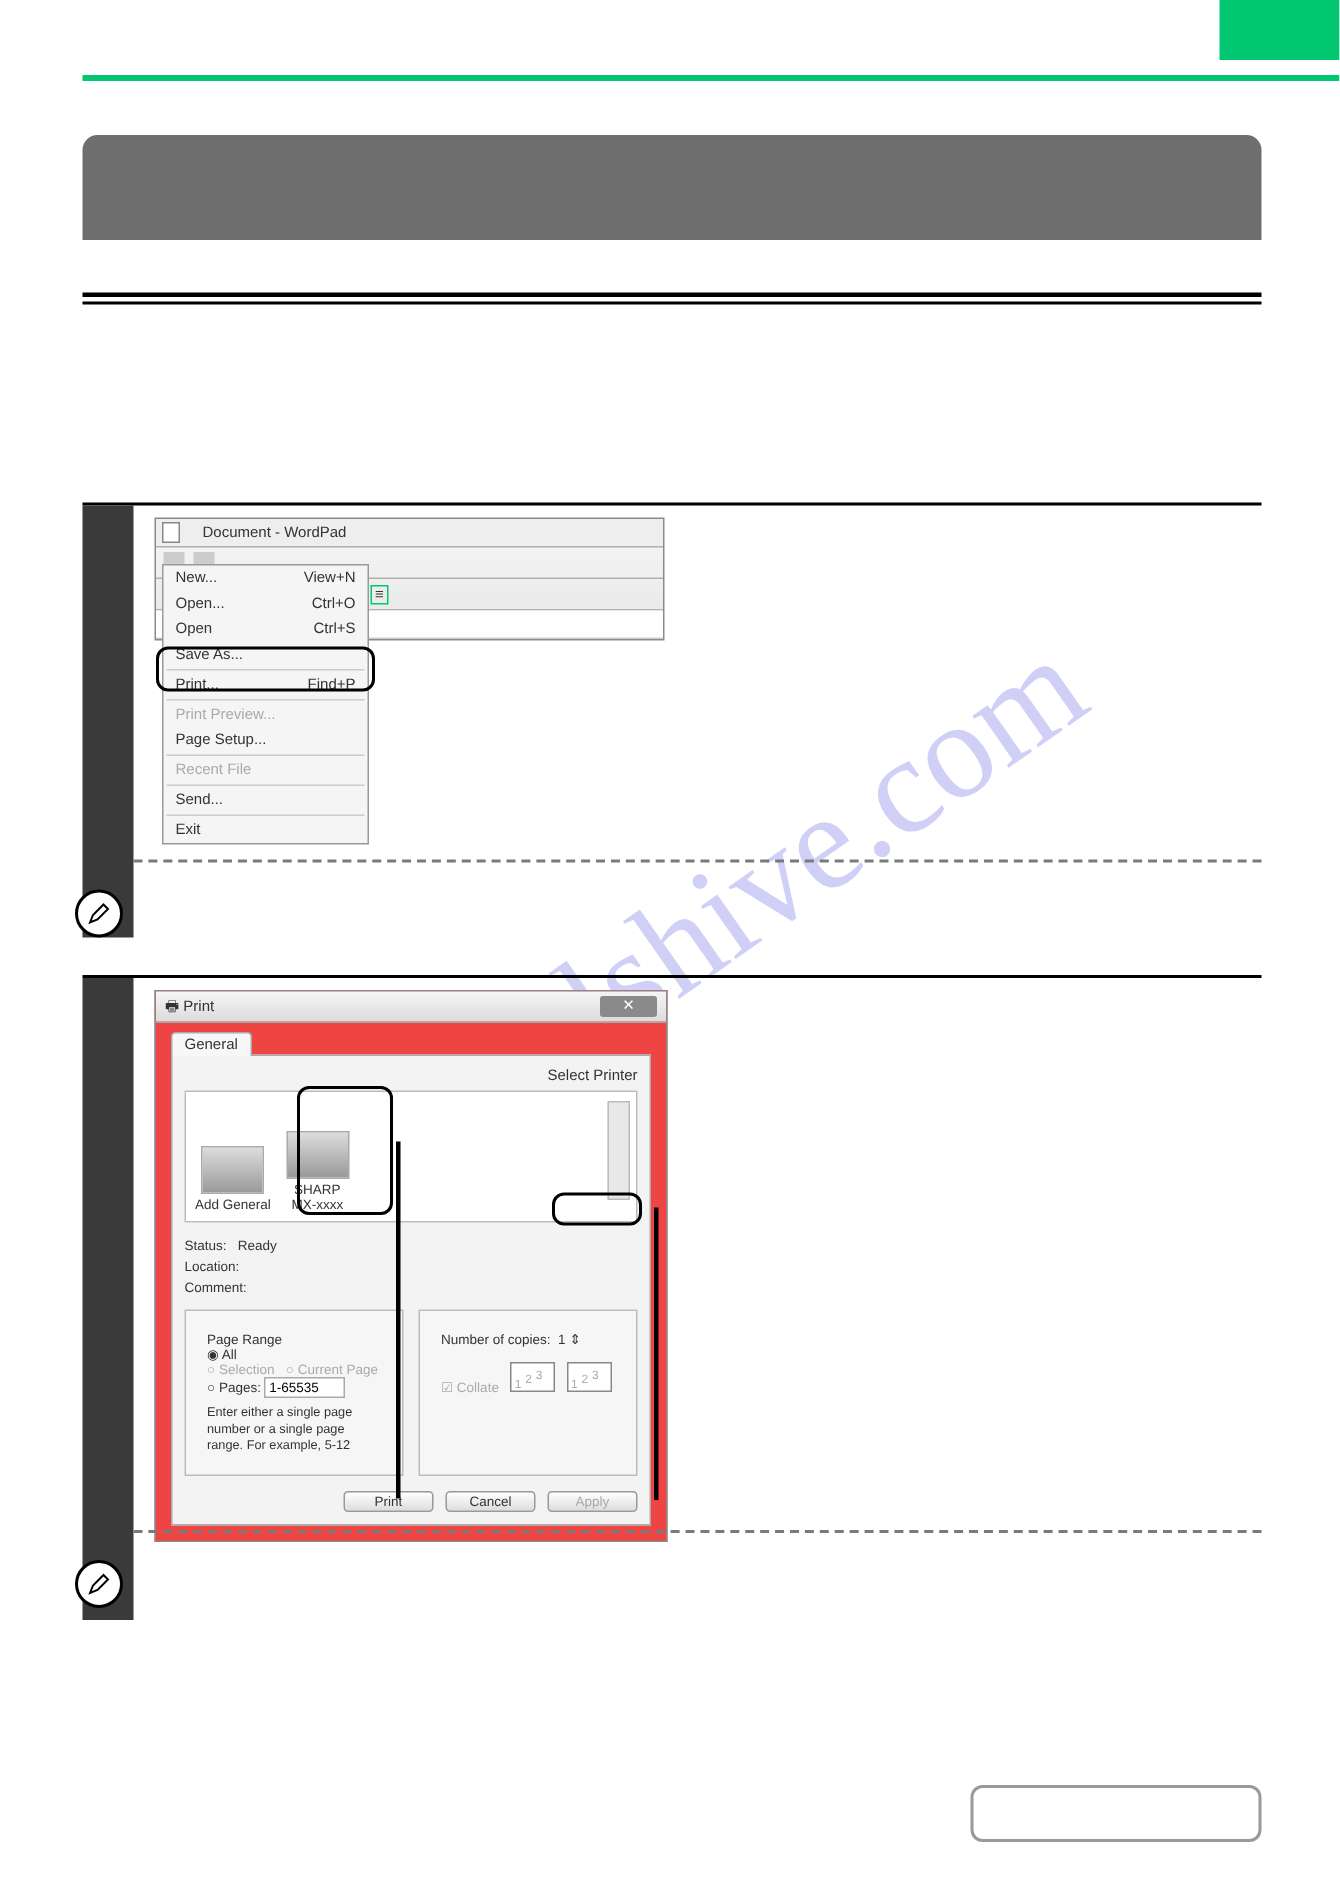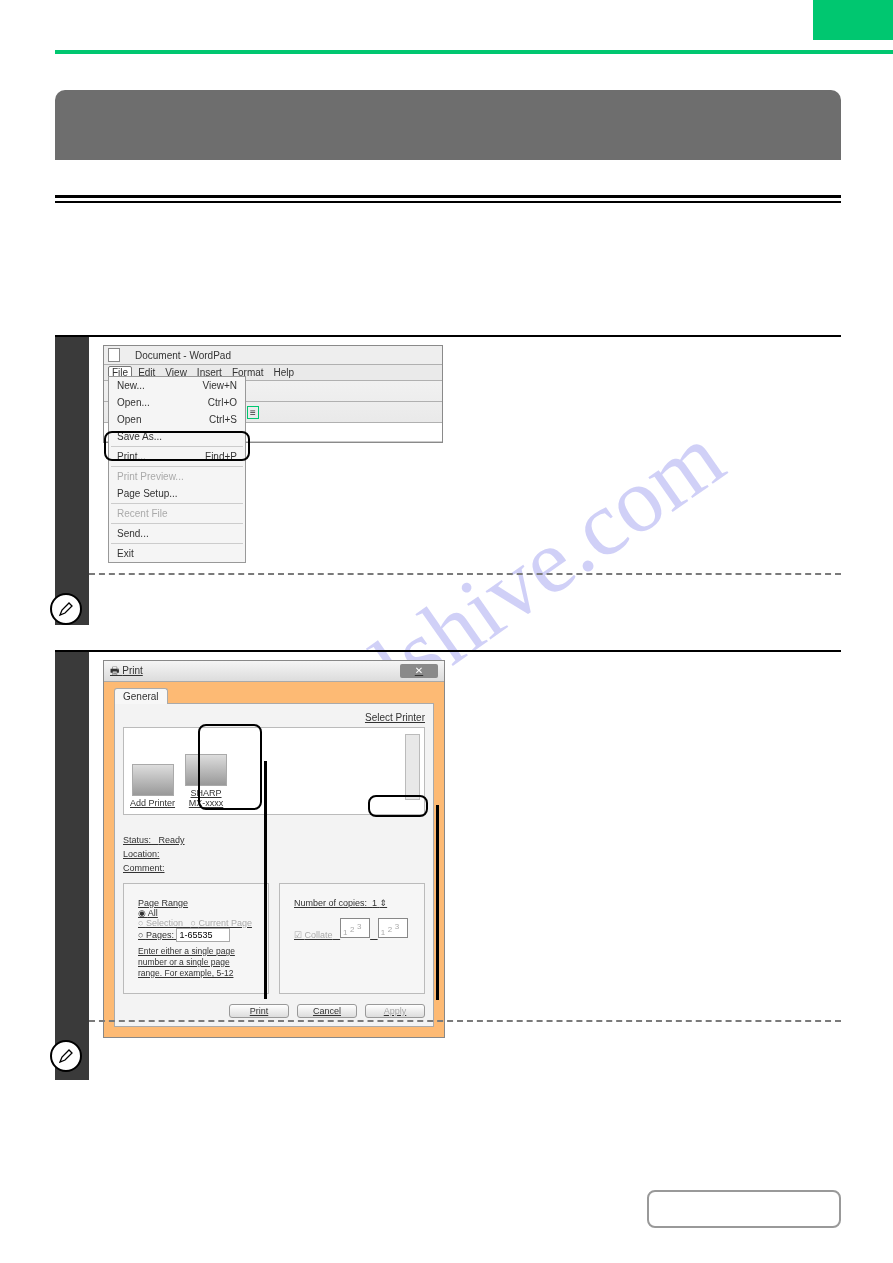--- a/index.html
+++ b/index.html
@@ -202,26 +202,25 @@
   width: 142px;
   height: 26px;
   border: 2.5px solid #000;
   border-radius: 8px;
   z-index: 3;
 }
 
 
 .printdlg {
   width: 340px;
-  background: #fdba74;
+  background: #ef4444;
   border: 1px solid #888;
   font-size: 10px;
   color: #333;
   position: relative;
-  text-decoration: underline;
 }
 .printdlg .title {
   height: 20px;
   background: linear-gradient(#f5f5f5,#dcdcdc);
   display: flex;
   align-items: center;
   justify-content: space-between;
   padding: 0 6px;
   border-bottom: 1px solid #aaa;
 }
@@ -277,21 +276,21 @@
   border: 2.5px solid #000;
   border-radius: 8px;
 }
 .printdlg .scrollbar {
   position: absolute; right: 4px; top: 6px;
   width: 13px; height: 64px;
   background: #e8e8e8;
   border: 1px solid #bbb;
 }
 .printdlg .statusrow {
-  margin-top: 18px;
+  margin-top: 8px;
   display: flex;
   justify-content: space-between;
 }
 .printdlg .statusrow .labels { font-size: 9px; line-height: 14px; }
 .printdlg .right-ctrls { text-align: right; }
 .printdlg .chk { font-size: 9px; }
 .printdlg .btn {
   display: inline-block;
   border: 1px solid #999;
   background: linear-gradient(#fff,#ddd);
@@ -387,28 +386,20 @@
 
   <div class="step-block step1">
     <div class="step-topline"></div>
     <div class="step-sidebar"></div>
     <div class="step-content">
       <div class="wordpad">
         <div class="wp-inner">
           <div class="titlebar">
             <div class="docicon"></div>
             <span>Document - WordPad</span>
-          </div>
-          <div class="menubar">
-            <span class="sel">File</span>
-            <span>Edit</span>
-            <span>View</span>
-            <span>Insert</span>
-            <span>Format</span>
-            <span>Help</span>
           </div>
           <div class="toolbar">
             <div class="ico"></div>
             <div class="ico"></div>
           </div>
           <div class="format">
             <select><option>Western</option></select>
             <span>▾</span>
             <b>B</b>
             <i>I</i>
@@ -486,21 +477,21 @@
           <span>🖶 <span>Print</span></span>
           <div class="close">✕</div>
         </div>
         <div class="body">
           <span class="tab">General</span>
           <div class="panel">
             <div style="margin-bottom:4px;text-align:right;">Select Printer</div>
             <div class="printers">
               <div class="printer-item">
                 <div class="printer-icon"></div>
-                <div>Add Printer</div>
+                <div>Add General</div>
               </div>
               <div class="printer-item">
                 <div class="printer-icon"></div>
                 <div style="white-space:pre-line;">SHARP
 MX-xxxx</div>
               </div>
               <div class="scrollbar"></div>
               <div class="hl-printer"></div>
             </div>
 

